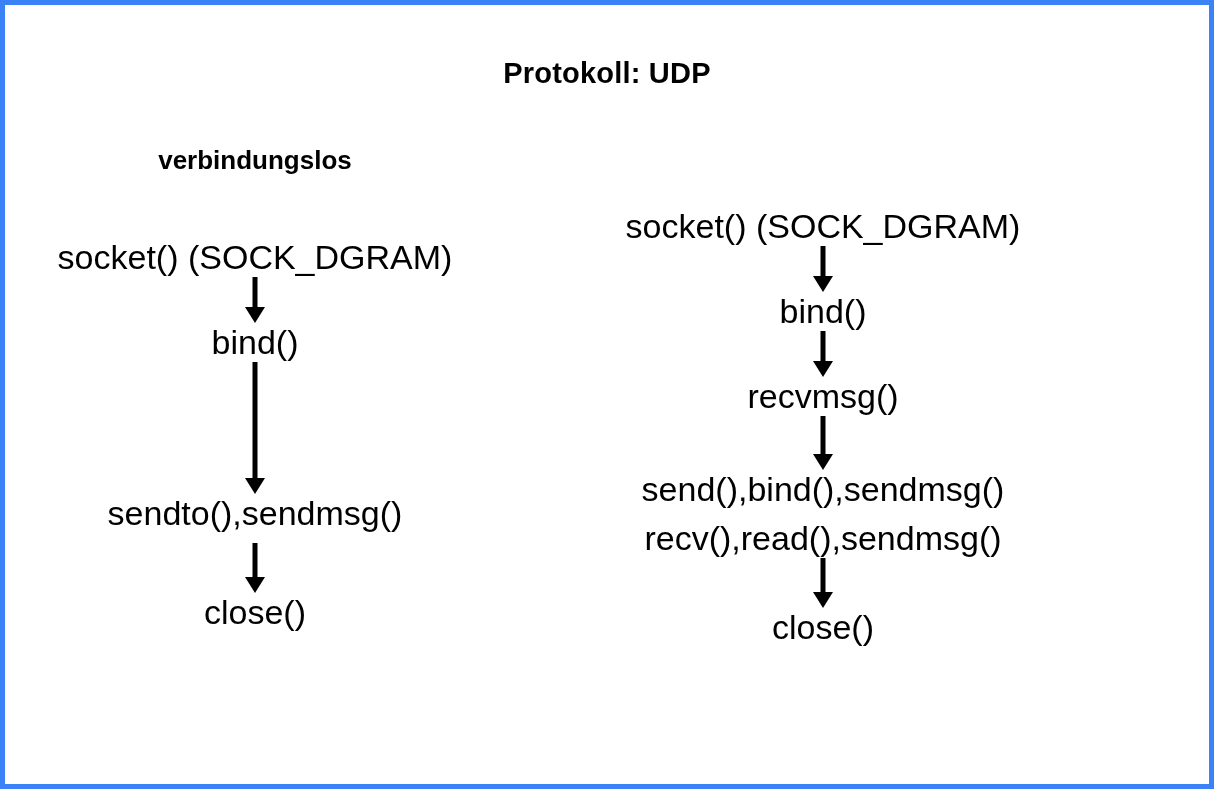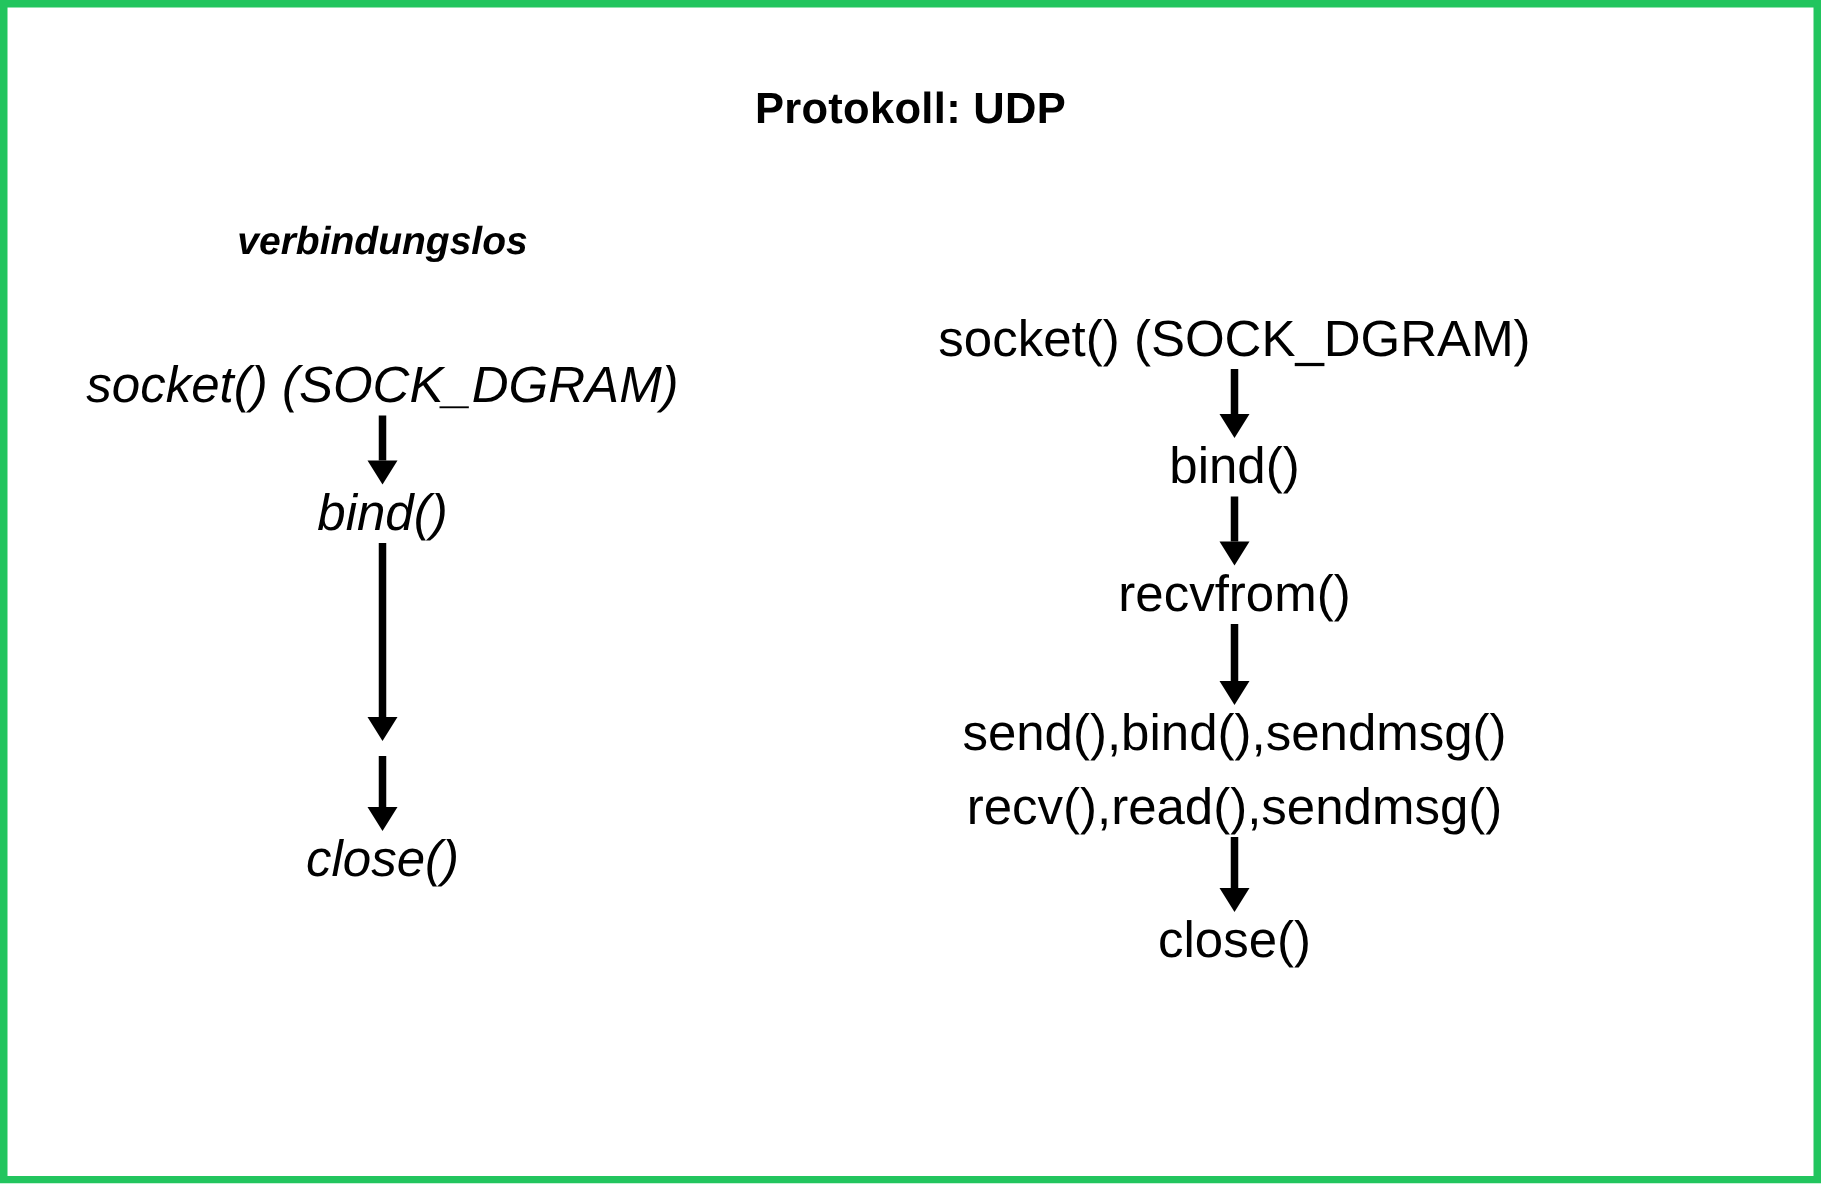--- a/index.html
+++ b/index.html
@@ -9,21 +9,21 @@
   }
   body {
     font-family: "Liberation Sans", sans-serif;
   }
   .slide {
     position: relative;
     width: 1214px;
     height: 789px;
     box-sizing: border-box;
     background: #ffffff;
-    border: 5px solid #22c55e;
+    border: 5px solid #3b82f6;
     overflow: hidden;
   }
   .title {
     position: absolute;
     top: 52px;
     left: 0;
     width: 100%;
     text-align: center;
     font-size: 29px;
     font-weight: bold;
@@ -39,21 +39,20 @@
     flex-direction: row;
   }
   .column {
     display: flex;
     flex-direction: column;
     align-items: center;
   }
   .col-left {
     width: 500px;
     margin-left: 0px;
-    font-style: italic;
   }
   .col-right {
     width: 500px;
     margin-left: 68px;
   }
   .col-heading {
     font-size: 26px;
     font-weight: bold;
     color: #000000;
     margin-bottom: 0;
@@ -111,20 +110,21 @@
         <span class="head"></span>
       </div>
 
       <div class="step">bind()</div>
 
       <div class="arrow" style="height:132px;width:40px">
         <span class="shaft" style="height:116px"></span>
         <span class="head"></span>
       </div>
 
+      <div class="step">sendto(),sendmsg()</div>
       <div class="spacer-sm"></div>
 
       <div class="arrow" style="height:50px;width:40px">
         <span class="shaft" style="height:34px"></span>
         <span class="head"></span>
       </div>
 
       <div class="step">close()</div>
     </div>
 
@@ -139,21 +139,21 @@
         <span class="head"></span>
       </div>
 
       <div class="step">bind()</div>
 
       <div class="arrow" style="height:46px;width:40px">
         <span class="shaft" style="height:30px"></span>
         <span class="head"></span>
       </div>
 
-      <div class="step">recvfrom()</div>
+      <div class="step">recvmsg()</div>
 
       <div class="arrow" style="height:54px;width:40px">
         <span class="shaft" style="height:38px"></span>
         <span class="head"></span>
       </div>
 
       <div class="step">send(),bind(),sendmsg()</div>
       <div class="spacer-sm"></div>
       <div class="step">recv(),read(),sendmsg()</div>
 

